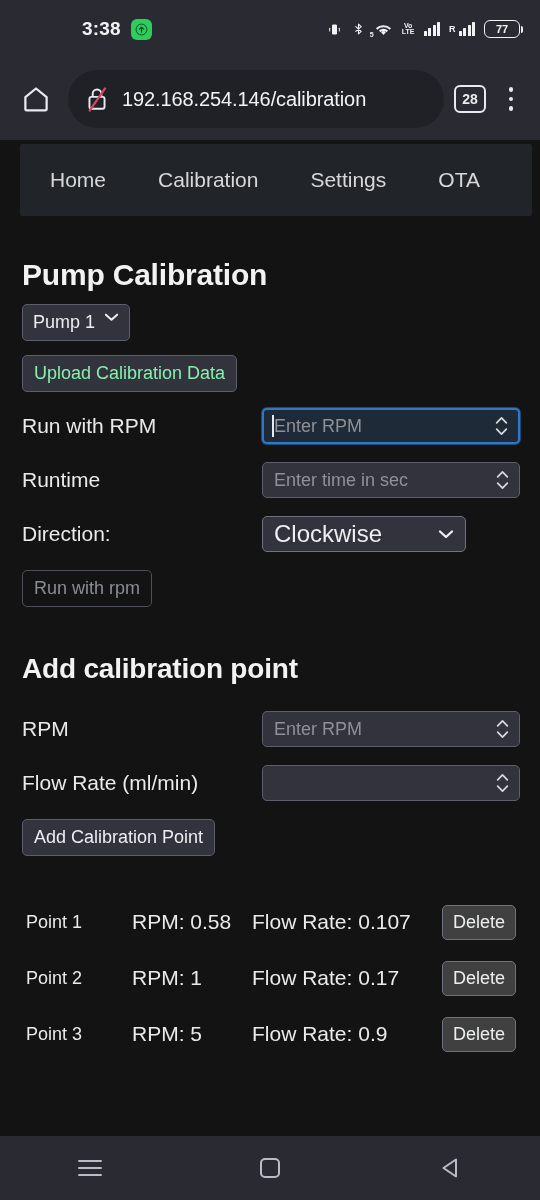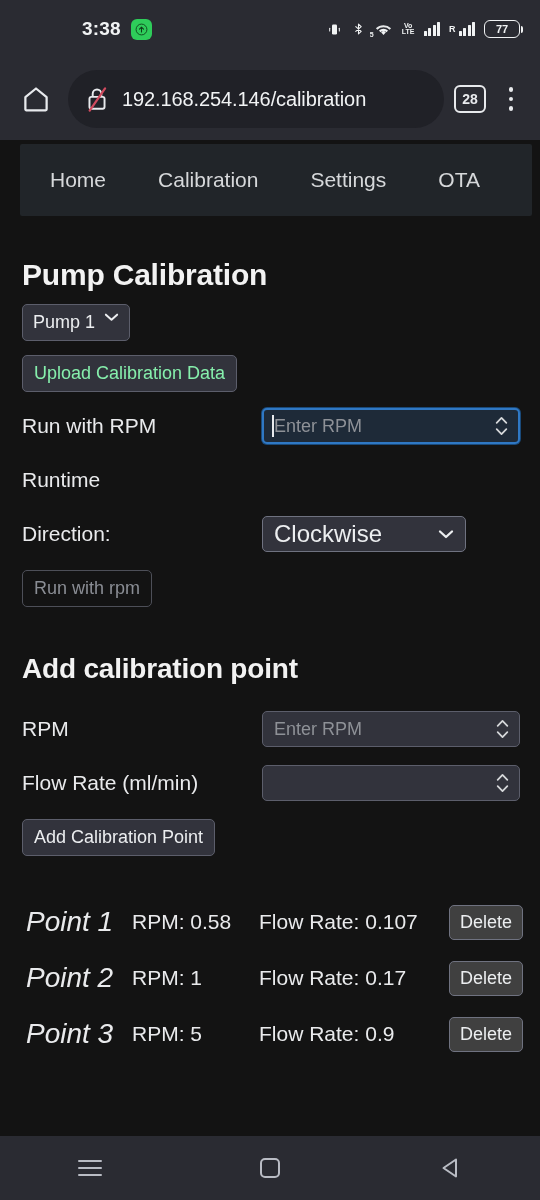--- a/index.html
+++ b/index.html
@@ -156,23 +156,23 @@
   .addpt-btn {
     margin:16px 0 0 10px; background:#32333c; color:#eceef0;
     border:1px solid #5c5e6b; border-radius:5px; height:37px; padding:0 11px;
     font-size:18px; font-family:"Liberation Sans", sans-serif; cursor:pointer;
   }
 
   .points { margin-top:38px; }
   .point-row {
     display:flex; align-items:center; height:56px; padding-left:14px;
   }
-  .pt-name { width:106px; font-size:28px; color:#e9eaec; flex:none;font-style:italic; }
+  .pt-name { width:106px; font-size:18px; color:#e9eaec; flex:none; }
   .pt-rpm  { width:120px; font-size:21px; color:#e9eaec; flex:none; }
-  .pt-flow { width:190px; font-size:21px; color:#e9eaec; flex:none;margin-left:7px; }
+  .pt-flow { width:190px; font-size:21px; color:#e9eaec; flex:none; }
   .del-btn {
     background:#404040; color:#eceef0; border:1px solid #6f7280;
     border-radius:5px; height:35px; padding:0 10px;
     font-size:18px; font-family:"Liberation Sans", sans-serif; cursor:pointer;
   }
 
   
   .androidnav {
     position:absolute; left:0; bottom:0; width:540px; height:64px;
     background:#2a2b32; display:flex; align-items:center;
@@ -315,20 +315,31 @@
           <svg width="13" height="9" viewBox="0 0 14 9" fill="none" stroke="#d6d8da" stroke-width="1.9" stroke-linecap="round" stroke-linejoin="round">
               <path d="M1.8 2 L7 7.2 L12.2 2"></path>
             </svg>
         </span>
       </div>
     </div>
 
     
     <div class="form-row">
       <span class="lbl">Runtime</span>
+      <div class="numfield">
+        <span class="ph">Enter time in sec</span>
+        <span class="spin">
+          <svg width="13" height="9" viewBox="0 0 14 9" fill="none" stroke="#d6d8da" stroke-width="1.9" stroke-linecap="round" stroke-linejoin="round">
+              <path d="M1.8 7 L7 1.8 L12.2 7"></path>
+            </svg>
+          <svg width="13" height="9" viewBox="0 0 14 9" fill="none" stroke="#d6d8da" stroke-width="1.9" stroke-linecap="round" stroke-linejoin="round">
+              <path d="M1.8 2 L7 7.2 L12.2 2"></path>
+            </svg>
+        </span>
+      </div>
     </div>
 
     
     <div class="form-row">
       <span class="lbl">Direction:</span>
       <div style="position:relative;display:inline-block;">
         <div class="dirselect">
           <span>Clockwise</span>
         </div>
         <span style="position:absolute;right:12px;top:50%;transform:translateY(-50%);pointer-events:none;">

